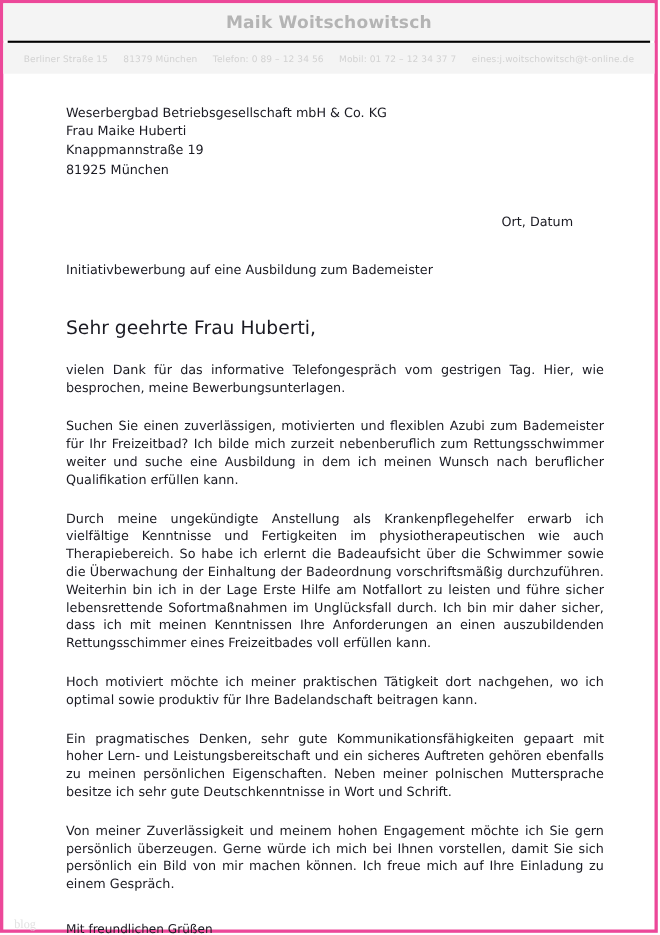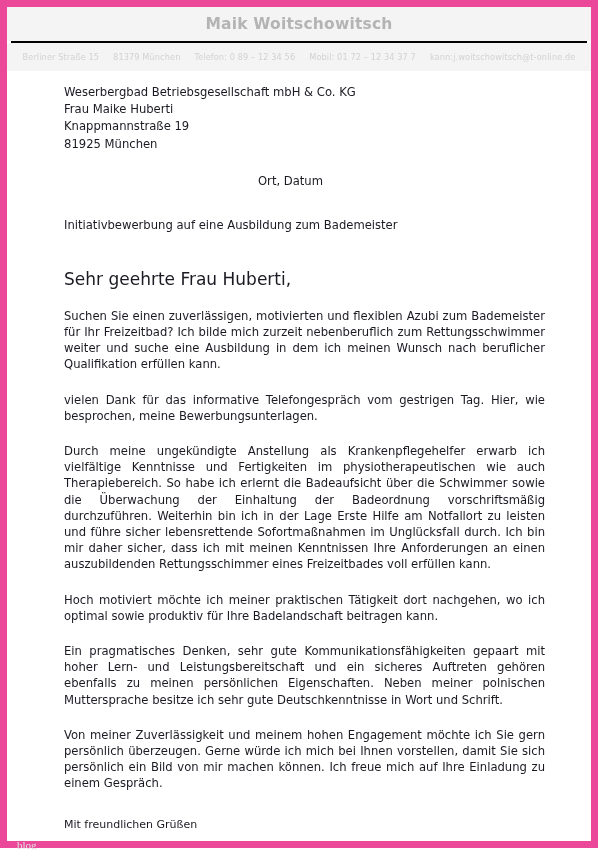--- a/index.html
+++ b/index.html
@@ -13,21 +13,21 @@
     font-family: "DejaVu Sans", "Liberation Sans", sans-serif;
     color: #1a1a22;
     overflow: hidden;
   }
 
   .page {
     position: relative;
     width: 598px;
     height: 848px;
     box-sizing: border-box;
-    border: 7px solid #ec4899;
+    border: 3px solid #ec4899;
     background: #ffffff;
   }
 
   
   .letterhead {
     background: #f4f4f4;
     height: 34px;
     display: flex;
     align-items: center;
     justify-content: center;
@@ -62,29 +62,29 @@
   .contact-line span { margin: 0 7px; }
 
   
   .content {
     padding: 0 46px 0 57px;
     box-sizing: border-box;
     position: relative;
   }
 
   .address {
-    margin-top: 13px;
+    margin-top: 27px;
     font-size: 11.6px;
     line-height: 17.2px;
     white-space: pre-line;
   }
 
   .date-line {
-    margin-top: 21px;
-    text-align: center;
+    margin-top: 31px;
+    text-align: right;
     font-size: 11.6px;
     padding-right: 28px;
   }
 
   .subject {
     margin-top: 30px;
     font-size: 11.6px;
     font-weight: normal;
   }
 
@@ -122,39 +122,39 @@
 <div class="page">
 
   <div class="letterhead">
     <div class="letterhead-name">Maik Woitschowitsch</div>
   </div>
 
   <div class="rule-thick"></div>
 
   <div class="contact-band">
     <div class="contact-line">
-      <span>Berliner Straße 15</span><span>81379 München</span><span>Telefon: 0 89 – 12 34 56</span><span>Mobil: 01 72 – 12 34 37 7</span><span>kann:j.woitschowitsch@t-online.de</span>
+      <span>Berliner Straße 15</span><span>81379 München</span><span>Telefon: 0 89 – 12 34 56</span><span>Mobil: 01 72 – 12 34 37 7</span><span>eines:j.woitschowitsch@t-online.de</span>
     </div>
   </div>
 
   <div class="content">
 
     <div class="address">Weserbergbad Betriebsgesellschaft mbH &amp; Co. KG
 Frau Maike Huberti
 Knappmannstraße 19
 81925 München</div>
 
     <div class="date-line">Ort, Datum</div>
 
     <div class="subject">Initiativbewerbung auf eine Ausbildung zum Bademeister</div>
 
     <div class="salutation">Sehr geehrte Frau Huberti,</div>
 
+    <div class="para">vielen Dank für das informative Telefongespräch vom gestrigen Tag. Hier, wie besprochen, meine Bewerbungsunterlagen.</div>
     <div class="para">Suchen Sie einen zuverlässigen, motivierten und flexiblen Azubi zum Bademeister für Ihr Freizeitbad? Ich bilde mich zurzeit nebenberuflich zum Rettungsschwimmer weiter und suche eine Ausbildung in dem ich meinen Wunsch nach beruflicher Qualifikation erfüllen kann.</div>
-    <div class="para">vielen Dank für das informative Telefongespräch vom gestrigen Tag. Hier, wie besprochen, meine Bewerbungsunterlagen.</div>
     <div class="para">Durch meine ungekündigte Anstellung als Krankenpflegehelfer erwarb ich vielfältige Kenntnisse und Fertigkeiten im physiotherapeutischen wie auch Therapiebereich. So habe ich erlernt die Badeaufsicht über die Schwimmer sowie die Überwachung der Einhaltung der Badeordnung vorschriftsmäßig durchzuführen. Weiterhin bin ich in der Lage Erste Hilfe am Notfallort zu leisten und führe sicher lebensrettende Sofortmaßnahmen im Unglücksfall durch. Ich bin mir daher sicher, dass ich mit meinen Kenntnissen Ihre Anforderungen an einen auszubildenden Rettungsschimmer eines Freizeitbades voll erfüllen kann.</div>
     <div class="para">Hoch motiviert möchte ich meiner praktischen Tätigkeit dort nachgehen, wo ich optimal sowie produktiv für Ihre Badelandschaft beitragen kann.</div>
     <div class="para">Ein pragmatisches Denken, sehr gute Kommunikationsfähigkeiten gepaart mit hoher Lern- und Leistungsbereitschaft und ein sicheres Auftreten gehören ebenfalls zu meinen persönlichen Eigenschaften. Neben meiner polnischen Muttersprache besitze ich sehr gute Deutschkenntnisse in Wort und Schrift.</div>
     <div class="para">Von meiner Zuverlässigkeit und meinem hohen Engagement möchte ich Sie gern persönlich überzeugen. Gerne würde ich mich bei Ihnen vorstellen, damit Sie sich persönlich ein Bild von mir machen können. Ich freue mich auf Ihre Einladung zu einem Gespräch.</div>
 
     <div class="closing">Mit freundlichen Grüßen</div>
 
   </div>
 
   <div class="watermark">blog</div>

